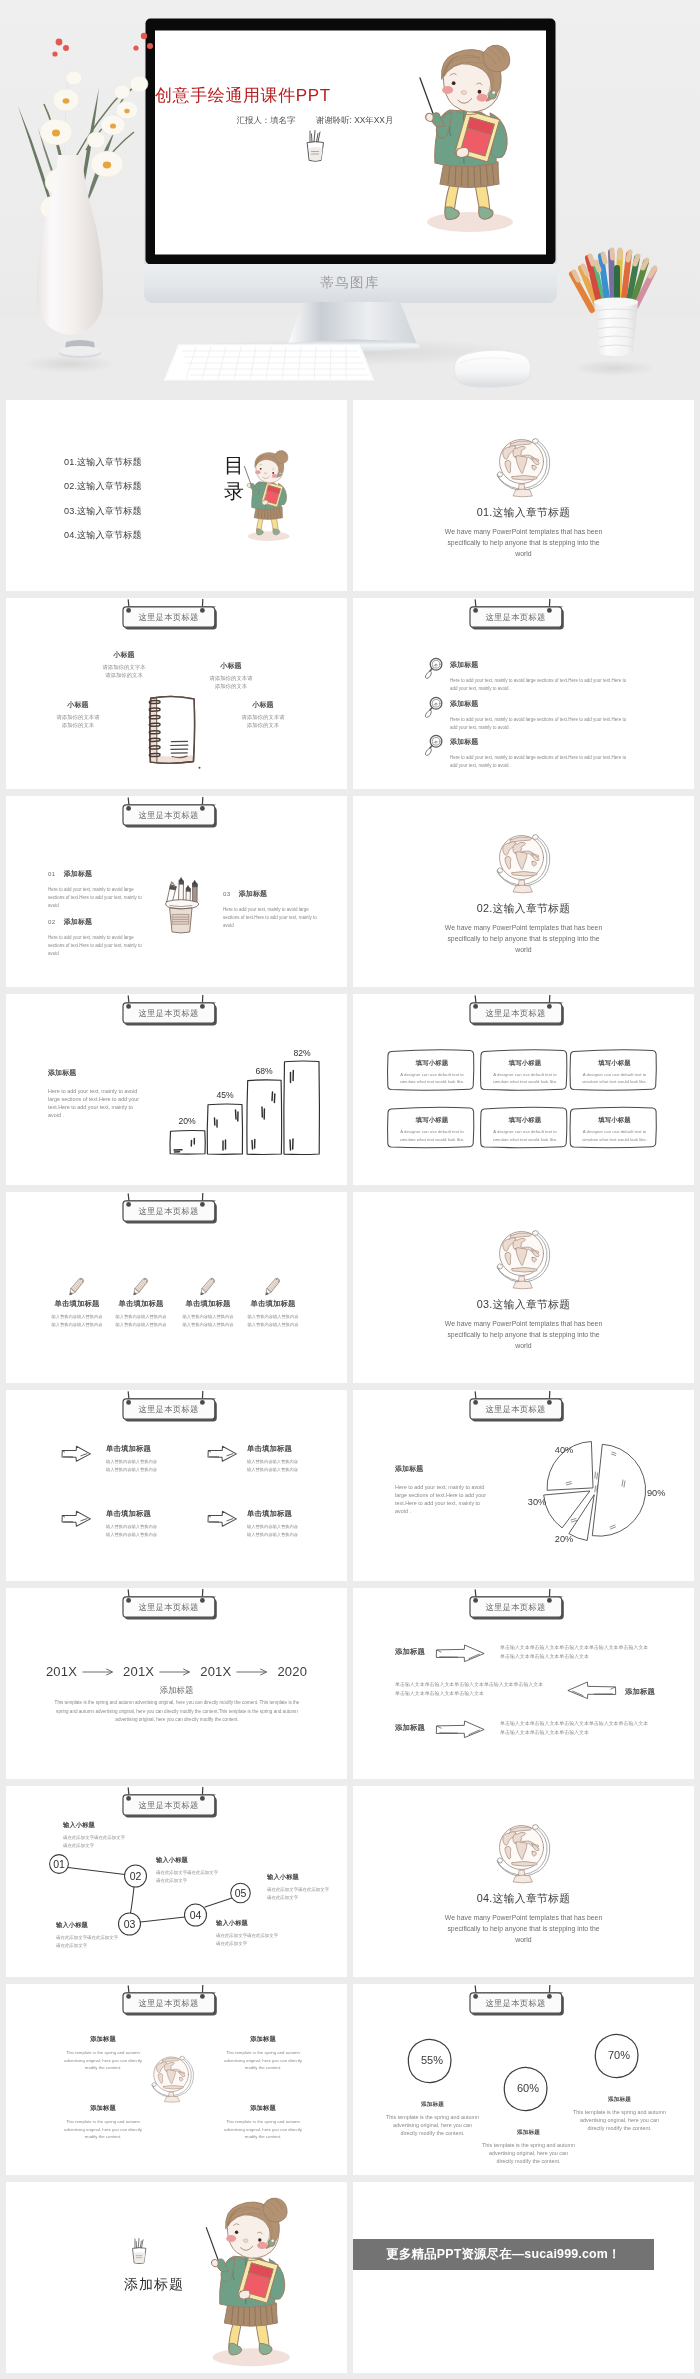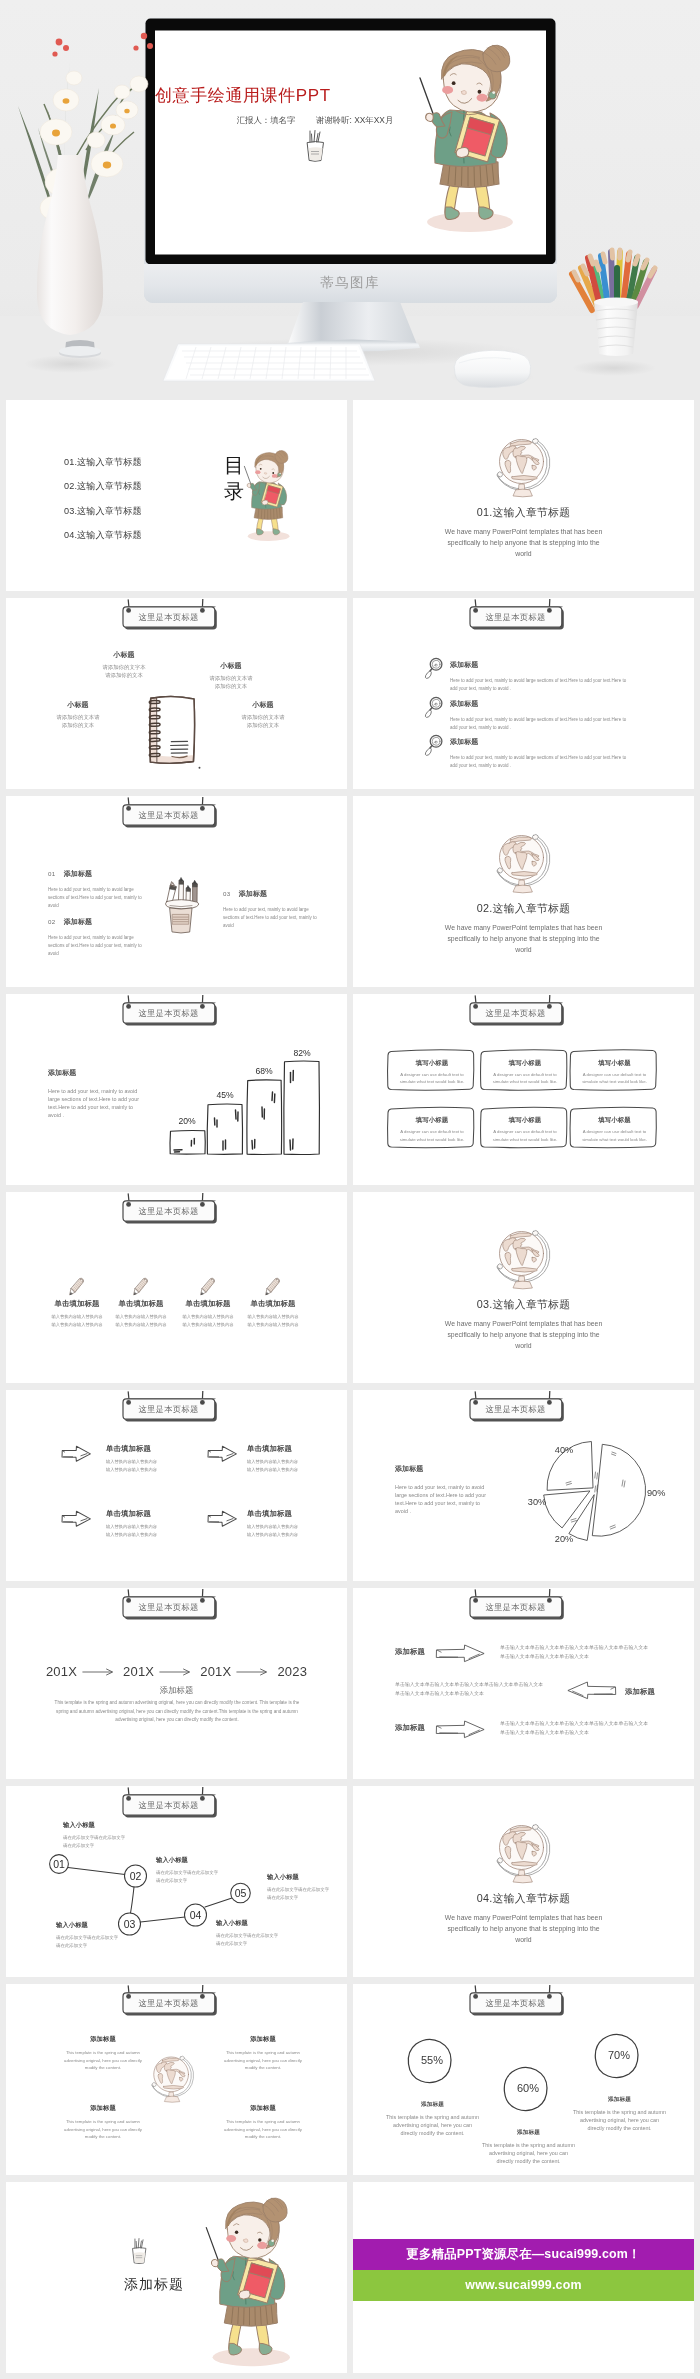--- a/index.html
+++ b/index.html
@@ -1159,21 +1159,21 @@
       <path d="M1 5 L36 5 M30 1.4 L37.5 5 L30 8.6" stroke="#4a4a4a" stroke-width="1" fill="none" stroke-linecap="round" stroke-linejoin="round"></path>
     </svg>
     <span class="tl-year">201X</span>
     <svg width="36" height="10" viewBox="0 0 44 10" class="tl-arr">
       <path d="M1 5 L36 5 M30 1.4 L37.5 5 L30 8.6" stroke="#4a4a4a" stroke-width="1" fill="none" stroke-linecap="round" stroke-linejoin="round"></path>
     </svg>
     <span class="tl-year">201X</span>
     <svg width="36" height="10" viewBox="0 0 44 10" class="tl-arr">
       <path d="M1 5 L36 5 M30 1.4 L37.5 5 L30 8.6" stroke="#4a4a4a" stroke-width="1" fill="none" stroke-linecap="round" stroke-linejoin="round"></path>
     </svg>
-    <span class="tl-year">2023</span>
+    <span class="tl-year">2020</span>
   </div>
 </div>
 <div class="abs" style="left:0;top:97px;width:341px;text-align:center;font-size:8.4px;color:#6e6e6e;">添加标题</div>
 <div class="abs" style="left:46px;top:111px;width:250px;text-align:center;font-size:4.6px;line-height:1.9;color:#8a8a8a;">This template is the spring and autumn advertising original, here you can directly modify the content. This template is the spring and autumn advertising original, here you can directly modify the content.This template is the spring and autumn advertising original, here you can directly modify the content.</div>
 
   </div>
 
   <div class="slide">
     <div class="banner">
   <svg width="106" height="34" viewBox="0 0 106 34">
@@ -1542,24 +1542,21 @@
   <circle cx="84" cy="66" r="4.4" fill="#80aa8e"></circle>
   <circle cx="85.6" cy="63" r="1.7" fill="#f3f0ea" stroke="none"></circle>
   </g>
   <path d="M43 77 q12 7 26 1" stroke="#9b7f69" stroke-width="0.9" fill="none"></path>
  </g>
 </svg>
 </div>
   </div>
 
   <div class="slide">
-    <div class="abs" style="left:0;top:57px;width:341px;height:31px;background:#a21caf;">
+    <div class="abs" style="left:0;top:57px;width:301px;height:31px;background:#737373;">
       <div style="text-align:center;line-height:31px;font-size:12.4px;font-weight:bold;color:#fff;letter-spacing:.2px;">更多精品PPT资源尽在—sucai999.com！</div>
     </div>
-    <div class="abs" style="left:0;top:88px;width:341px;height:31px;background:#8cc63f;">
-      <div style="text-align:center;line-height:31px;font-size:12.4px;font-weight:bold;color:#fff;letter-spacing:.2px;">www.sucai999.com</div>
-    </div>
   </div>
 </div>
 
 </div>
 
 </div>
 
 </body></html>

